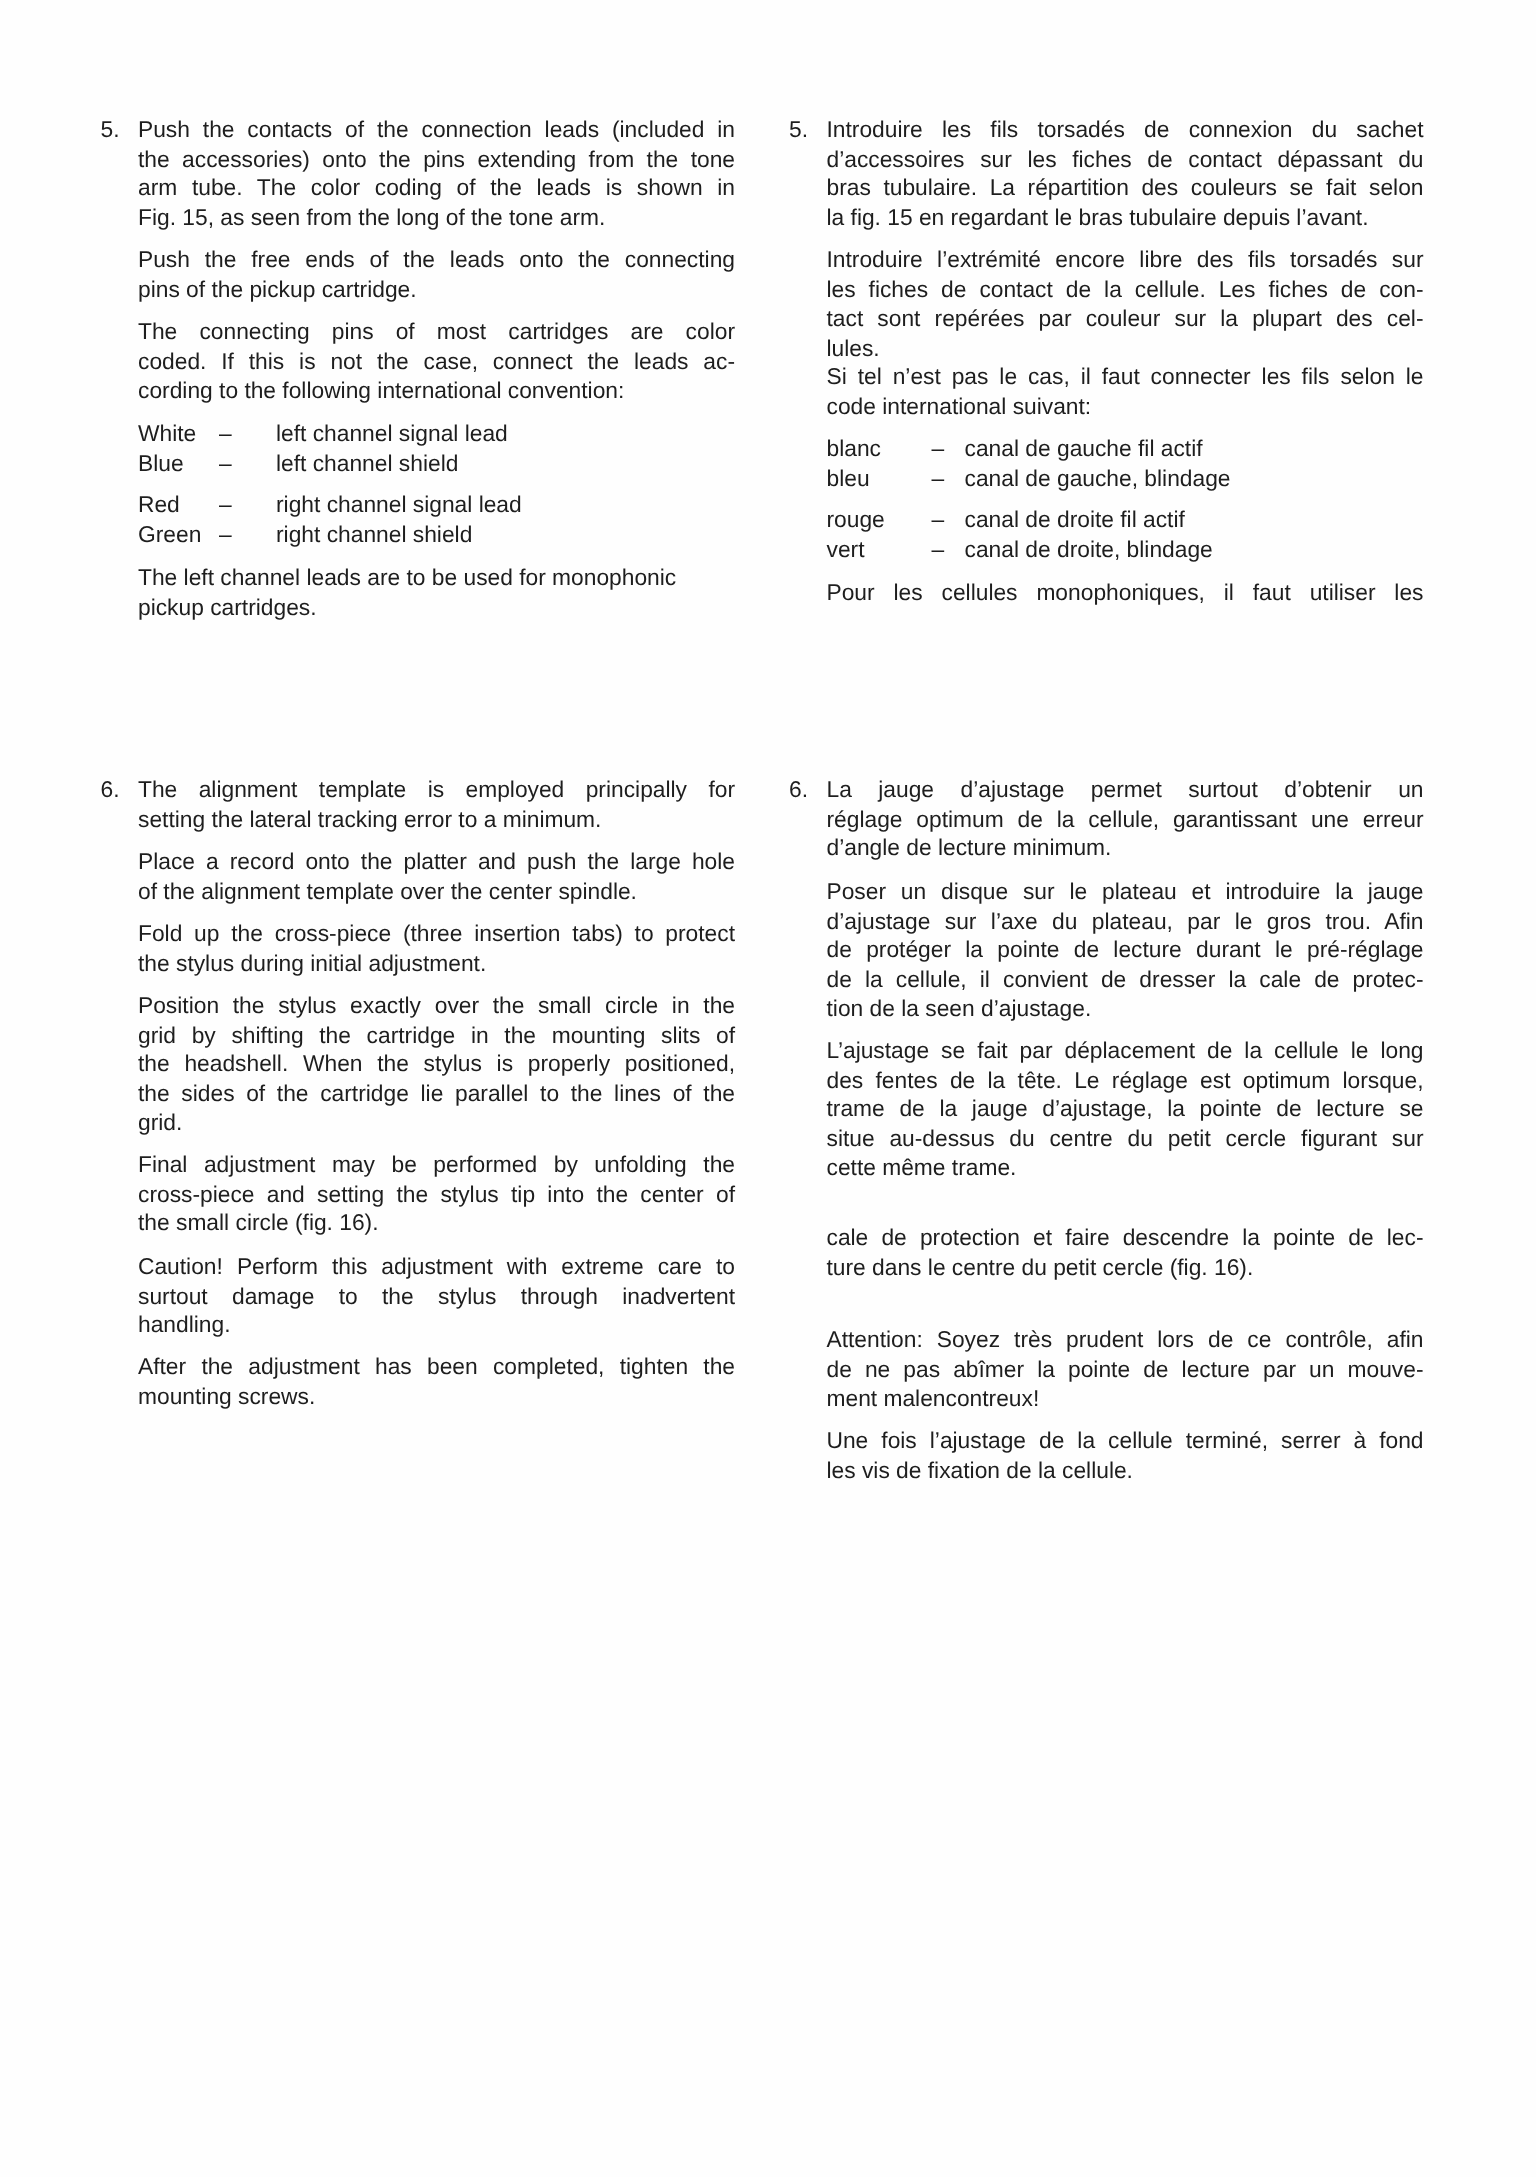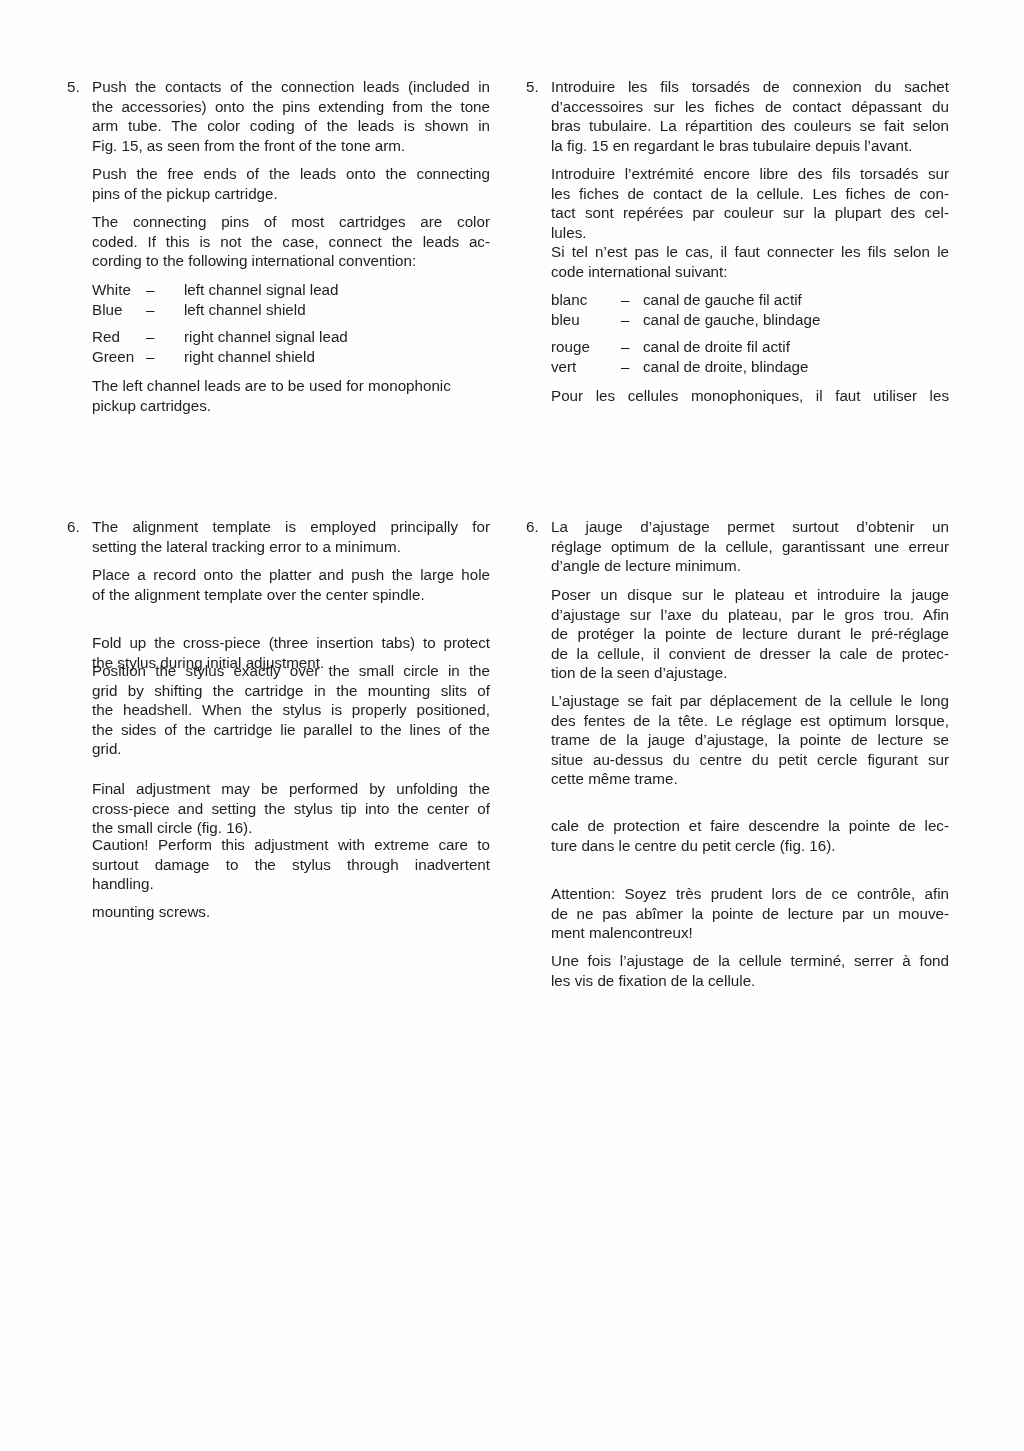--- a/index.html
+++ b/index.html
@@ -23,21 +23,21 @@
 </head>
 <body>
 
 <div class="col en">
 
   <div class="blk" style="top:77px;">
     <span class="num">5.</span>
     <span class="jl">Push the contacts of the connection leads (included in</span>
     <span class="jl">the accessories) onto the pins extending from the tone</span>
     <span class="jl">arm tube. The color coding of the leads is shown in</span>
-    <span class="ln">Fig. 15, as seen from the front of the tone arm.</span>
+    <span class="ln">Fig. 15, as seen from the long of the tone arm.</span>
   </div>
   <div class="blk" style="top:164px;">
     <span class="jl">Push the free ends of the leads onto the connecting</span>
     <span class="ln">pins of the pickup cartridge.</span>
   </div>
   <div class="blk" style="top:212px;">
     <span class="jl">The connecting pins of most cartridges are color</span>
     <span class="jl">coded. If this is not the case, connect the leads ac-</span>
     <span class="ln">cording to the following international convention:</span>
   </div>
@@ -70,42 +70,43 @@
 
   <div class="blk" style="top:517px;">
     <span class="num">6.</span>
     <span class="jl">The alignment template is employed principally for</span>
     <span class="ln">setting the lateral tracking error to a minimum.</span>
   </div>
   <div class="blk" style="top:565px;">
     <span class="jl">Place a record onto the platter and push the large hole</span>
     <span class="ln">of the alignment template over the center spindle.</span>
   </div>
-  <div class="blk" style="top:613px;margin-top:20px;">
+  <div class="blk" style="top:613px;">
     <span class="jl">Fold up the cross-piece (three insertion tabs) to protect</span>
     <span class="ln">the stylus during initial adjustment.</span>
   </div>
   <div class="blk" style="top:661px;">
     <span class="jl">Position the stylus exactly over the small circle in the</span>
     <span class="jl">grid by shifting the cartridge in the mounting slits of</span>
     <span class="jl">the headshell. When the stylus is properly positioned,</span>
     <span class="jl">the sides of the cartridge lie parallel to the lines of the</span>
     <span class="ln">grid.</span>
   </div>
-  <div class="blk" style="top:767px;margin-top:12px;">
+  <div class="blk" style="top:767px;">
     <span class="jl">Final adjustment may be performed by unfolding the</span>
     <span class="jl">cross-piece and setting the stylus tip into the center of</span>
     <span class="ln">the small circle (fig. 16).</span>
   </div>
   <div class="blk" style="top:835px;">
     <span class="jl"><span class="b">Caution!</span><span> Perform this adjustment with extreme care to</span></span>
     <span class="jl">surtout damage to the stylus through inadvertent</span>
     <span class="ln">handling.</span>
   </div>
   <div class="blk" style="top:902px;">
+    <span class="jl">After the adjustment has been completed, tighten the</span>
     <span class="ln">mounting screws.</span>
   </div>
 </div>
 
 <div class="col fr">
 
   <div class="blk" style="top:77px;">
     <span class="num">5.</span>
     <span class="jl">Introduire les fils torsadés de connexion du sachet</span>
     <span class="jl">d’accessoires sur les fiches de contact dépassant du</span>

